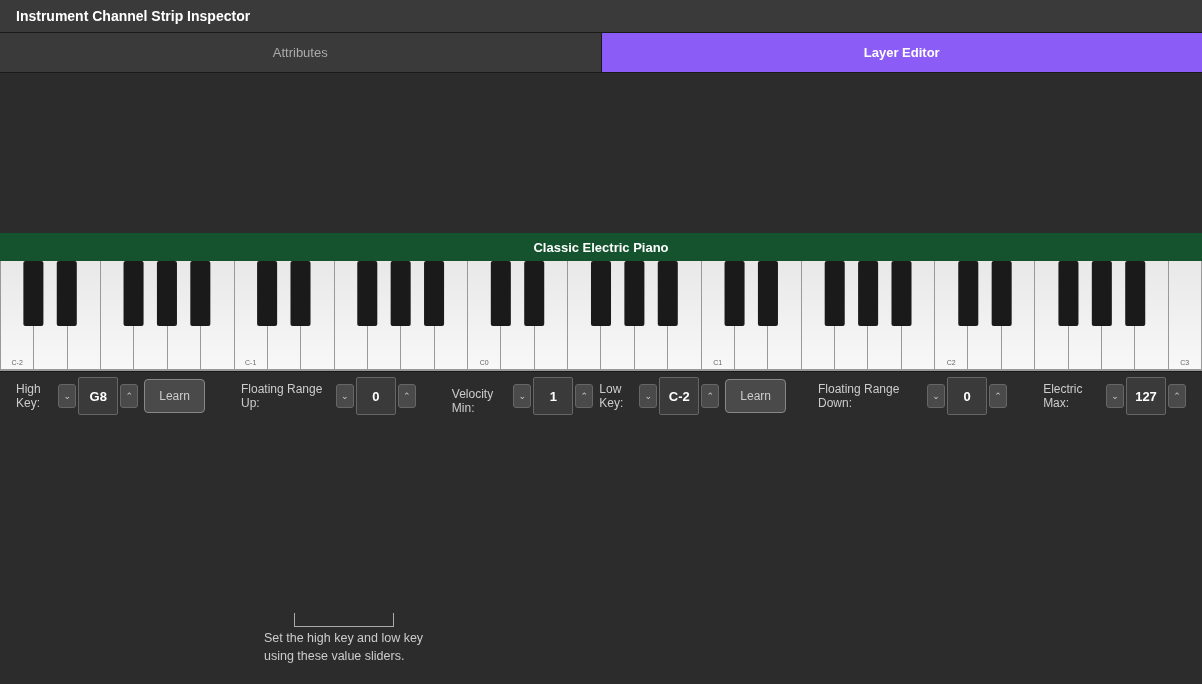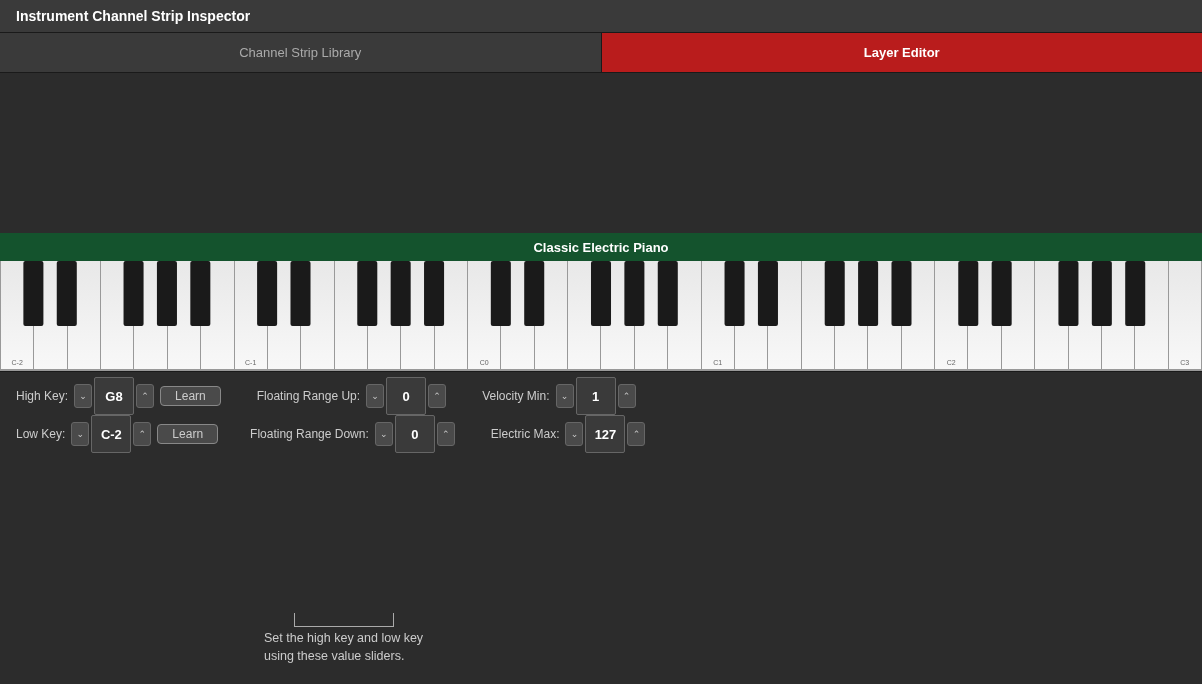--- a/index.html
+++ b/index.html
@@ -37,21 +37,21 @@
       align-items: center;
       justify-content: center;
       color: #aaaaaa;
       font-size: 13px;
       cursor: pointer;
       border-right: 1px solid #1a1a1a;
       background: #3a3a3a;
     }
     .tab:last-child { border-right: none; }
     .tab.active {
-      background: #b91c1c;
+      background: #8b5cf6;
       color: #ffffff;
       font-weight: 600;
     }
 
     .piano-label-bar {
       background: #14532d;
       height: 28px;
       display: flex;
       align-items: center;
       justify-content: center;
@@ -96,21 +96,21 @@
       top: 0; left: 0; right: 0;
       height: 65px;
       pointer-events: none;
     }
 
     
     .controls-bar {
       background: #2c2c2c;
       padding: 8px 16px;
       display: flex;
-      flex-direction: column;
+      flex-direction: row;
       gap: 6px;
       border-top: 1px solid #1a1a1a;
     }
 
     .controls-row {
       display: flex;
       align-items: center;
       gap: 16px;
       height: 32px;
     }
@@ -163,41 +163,41 @@
     }
 
     .learn-btn {
       background: #4a4a4a;
       border: 1px solid #888;
       color: #cccccc;
       font-size: 12px;
       padding: 4px 14px;
       cursor: pointer;
       border-radius: 4px;
-      height: 20px;
+      height: 34px;
       display: flex;
       align-items: center;
     }
 
     
     .content-spacer {
       height: 160px;
       background: #2c2c2c;
     }
   </style>
 </head>
 <body>
 
 <div class="title-bar">
   <h1>Instrument Channel Strip Inspector</h1>
 </div>
 
 <div class="tab-bar">
   <div class="tab">
-    <span>Channel Strip Library</span>
+    <span>Attributes</span>
   </div>
   <div class="tab active">
     <span>Layer Editor</span>
   </div>
 </div>
 
 <div class="content-spacer"></div>
 
 <div class="piano-label-bar">
   <span>Classic Electric Piano</span>
@@ -299,21 +299,21 @@
 
     <div class="control-group" style="margin-left:20px;">
       <span class="control-label">Floating Range Up:</span>
       <div class="value-display">
         <button class="stepper-btn">⌄</button>
         <div class="value-box">0</div>
         <button class="stepper-btn">⌃</button>
       </div>
     </div>
 
-    <div class="control-group" style="margin-left:20px;">
+    <div class="control-group" style="margin-left:20px;align-items:flex-end;">
       <span class="control-label">Velocity Min:</span>
       <div class="value-display">
         <button class="stepper-btn">⌄</button>
         <div class="value-box">1</div>
         <button class="stepper-btn">⌃</button>
       </div>
     </div>
   </div>
 
   <div class="controls-row">

